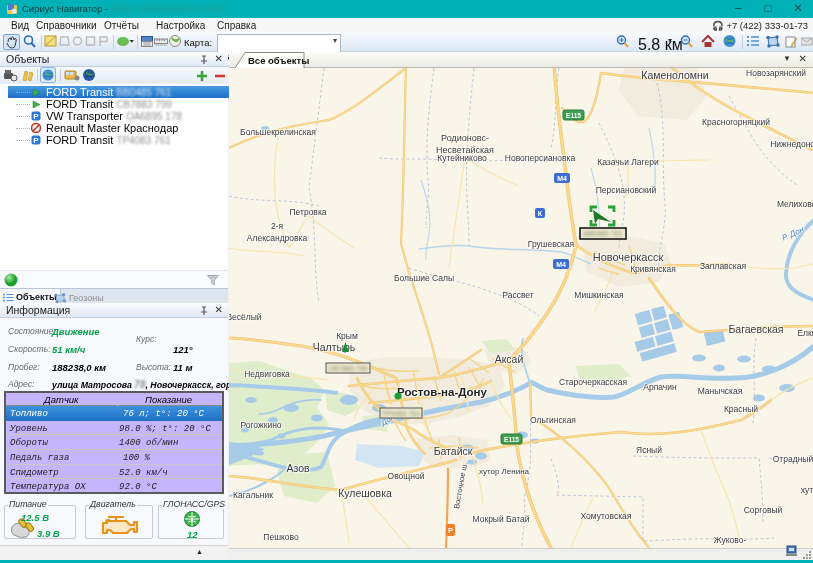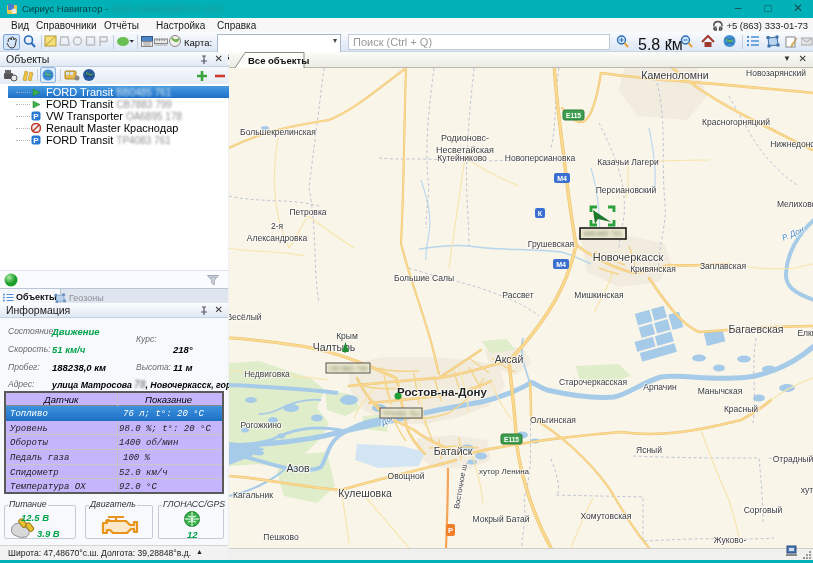--- a/index.html
+++ b/index.html
@@ -73,21 +73,21 @@
     <div class="winbtn" style="right:30px">□</div>
     <div class="winbtn" style="right:0px">✕</div>
   </div>
 
   <div id="menubar">
     <span class="mi" style="left:11px">Вид</span>
     <span class="mi" style="left:36px">Справочники</span>
     <span class="mi" style="left:104px">Отчёты</span>
     <span class="mi" style="left:156px">Настройка</span>
     <span class="mi" style="left:217px">Справка</span>
-    <span id="phone">🎧 +5 (863) 333-01-73</span>
+    <span id="phone">🎧 +7 (422) 333-01-73</span>
   </div>
 
   <div id="toolbar">
     <div class="tbtn" style="left:3px;border:1px solid #7da4d8;background:#d6e6fa;border-radius:2px">
       <svg width="15" height="14">
           <path d="M4 7 q0-4 2-4 q1.5 0 1.5 2 M7 5 q0-3 1.5-3 q1.5 0 1.5 3 M10 5 q0.5-2 1.7-1.5 q1 0.5 0.3 3 L11 11 q-0.5 2-3 2 q-2.5 0-3.5-2 L3 8" fill="none" stroke="#333" stroke-width="1"></path>
         </svg>
     </div>
     <div class="tbtn" style="left:22px"><svg width="16" height="15">
           <circle cx="6.5" cy="6" r="4" fill="none" stroke="#2b6cb8" stroke-width="1.6"></circle>
@@ -125,21 +125,20 @@
           <rect x="0.5" y="5" width="13" height="4.5" fill="#e8e8e8" stroke="#888"></rect>
           <path d="M3 5 v2 M5.5 5 v2 M8 5 v2 M10.5 5 v2" stroke="#888"></path>
           <path d="M0.5 11 h13" stroke="#aaa"></path>
         </svg></div>
     <div class="tbtn" style="left:168px"><svg width="15" height="15">
           <circle cx="7" cy="7" r="5.5" fill="#f0f0e8" stroke="#888"></circle>
           <path d="M4 3.5 q3 4 7 1 q-1 6-7 1z" fill="#7ac24f" stroke="#4a8a2a" stroke-width="0.6"></path>
         </svg></div>
     <span class="abs" style="left:184px;top:4.5px;font-size:9.5px;color:#111">Карта:</span>
     <div id="combo">YandexMap</div>
-    <div id="search">Поиск (Ctrl + Q)</div>
     <div class="tbtn" style="left:615px"><svg width="16" height="15">
           <circle cx="6.5" cy="6" r="4" fill="#cfe6fa" stroke="#2b6cb8" stroke-width="1.4"></circle>
           <path d="M4.5 6 h4 M6.5 4 v4" stroke="#2b6cb8"></path>
           <line x1="9.5" y1="9" x2="13" y2="13" stroke="#e8a43c" stroke-width="2"></line>
         </svg></div>
     <span class="abs" style="left:638px;top:4px;font-size:16px;color:#111">5.8 км</span>
     <span class="abs" style="left:668px;top:4px;font-size:8px;color:#333">▾</span>
     <div class="tbtn" style="left:679px"><svg width="16" height="15">
           <circle cx="6.5" cy="6" r="4" fill="#cfe6fa" stroke="#2b6cb8" stroke-width="1.4"></circle>
           <path d="M4.5 6 h4" stroke="#2b6cb8"></path>
@@ -303,21 +302,21 @@
           <path d="M4 1 h4 M6 1 v5 M3 6 h6 M6 6 v3" stroke="#556" stroke-width="1.2" fill="none"></path>
         </svg>
         <span class="px">✕</span>
       </div>
     <div id="infobody">
       <span class="lbl" style="left:8px;top:8px">Состояние:</span>
         <span class="val green" style="left:52px;top:8px">Движение</span>
       <span class="lbl" style="left:8px;top:26px">Скорость:</span>
         <span class="val green" style="left:52px;top:26px">51 км/ч</span>
       <span class="lbl" style="left:136px;top:16px">Курс:</span>
-        <span class="val" style="left:173px;top:26px">218°</span>
+        <span class="val" style="left:173px;top:26px">121°</span>
       <span class="lbl" style="left:8px;top:44px">Пробег:</span>
         <span class="val" style="left:52px;top:44px">188238,0 км</span>
       <span class="lbl" style="left:136px;top:44px">Высота:</span>
         <span class="val" style="left:173px;top:44px">11 м</span>
       <span class="lbl" style="left:8px;top:61px">Адрес:</span>
         <span class="val" style="left:52px;top:61px;white-space:nowrap;font-size:8.8px">улица Матросова <span class="blur2">78</span>, Новочеркасск, гор...</span>
       <div id="senstable">
         <div style="position:absolute;left:0;top:0;width:216px;height:13px;border-bottom:1px solid #888;text-align:center">
             <span style="position:absolute;left:38px;top:1px;font-size:9.5px">Датчик</span>
             <span style="position:absolute;left:139px;top:1px;font-size:9.5px">Показание</span>
@@ -368,21 +367,20 @@
           <span class="gbt">ГЛОНАСС/GPS</span>
         <svg class="abs" style="left:25px;top:5px" width="16" height="16">
             <circle cx="8" cy="8" r="7.5" fill="#3ab44a"></circle>
             <circle cx="8" cy="8" r="7.5" fill="none" stroke="#1a7a2a"></circle>
             <path d="M4 5 q4 2.5 8 0 M4 11 q4-2.5 8 0 M8 0.5 v15 M0.5 8 h15" stroke="#fff" fill="none" stroke-width="1"></path>
           </svg>
         <span class="val green" style="left:28px;top:23px">12</span>
       </div>
     </div>
     <div id="lpstatus">
-        <span style="position:absolute;left:8px;top:2px">Широта: 47,48670°с.ш. Долгота: 39,28848°в.д.</span>
         <span style="position:absolute;left:196px;top:2px;font-size:7px">▲</span>
       </div>
   </div>
 
   <div id="maparea">
     <div id="maptabs">
       <svg class="abs" style="left:4px;top:0" width="80" height="16">
           <path d="M2,16 L12,0.5 L71,0.5 L71,16" fill="#fdfdfa" stroke="#8a8a84" stroke-width="1"></path>
         </svg>
       <span id="maptabtext">Все объекты</span>

